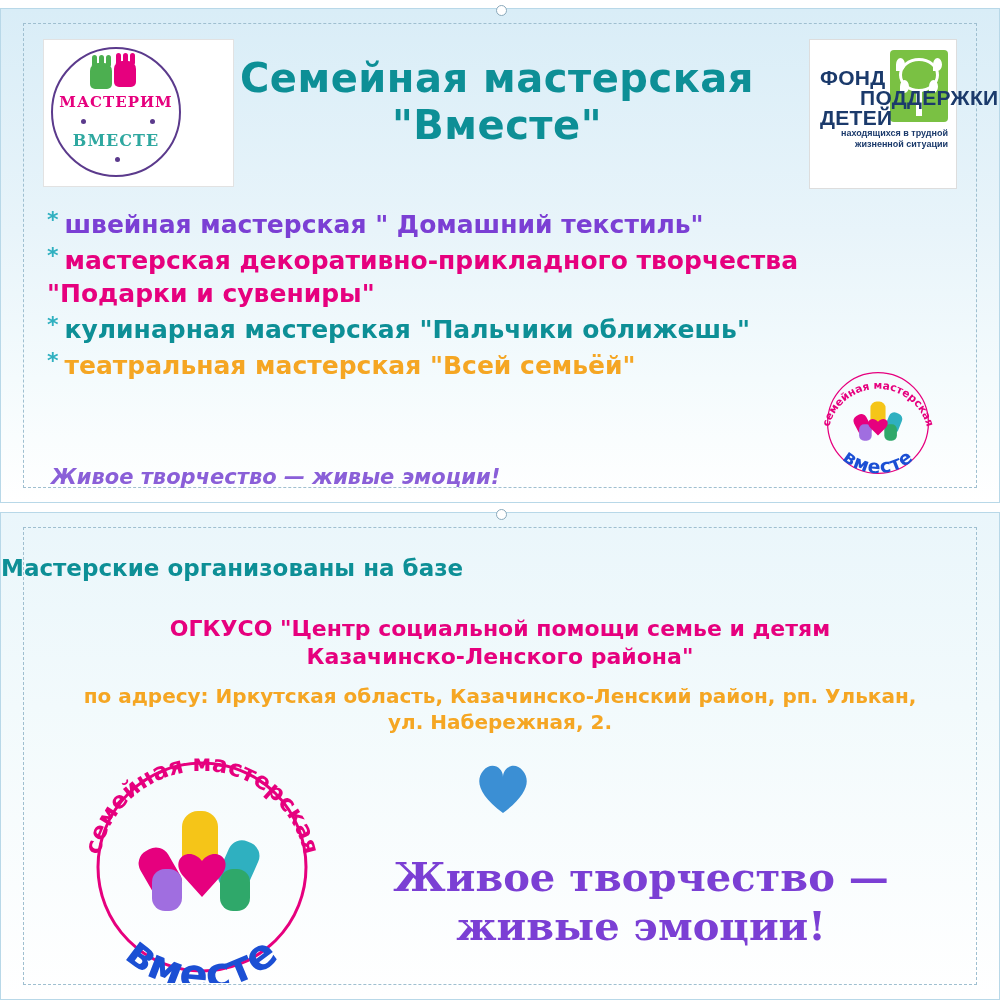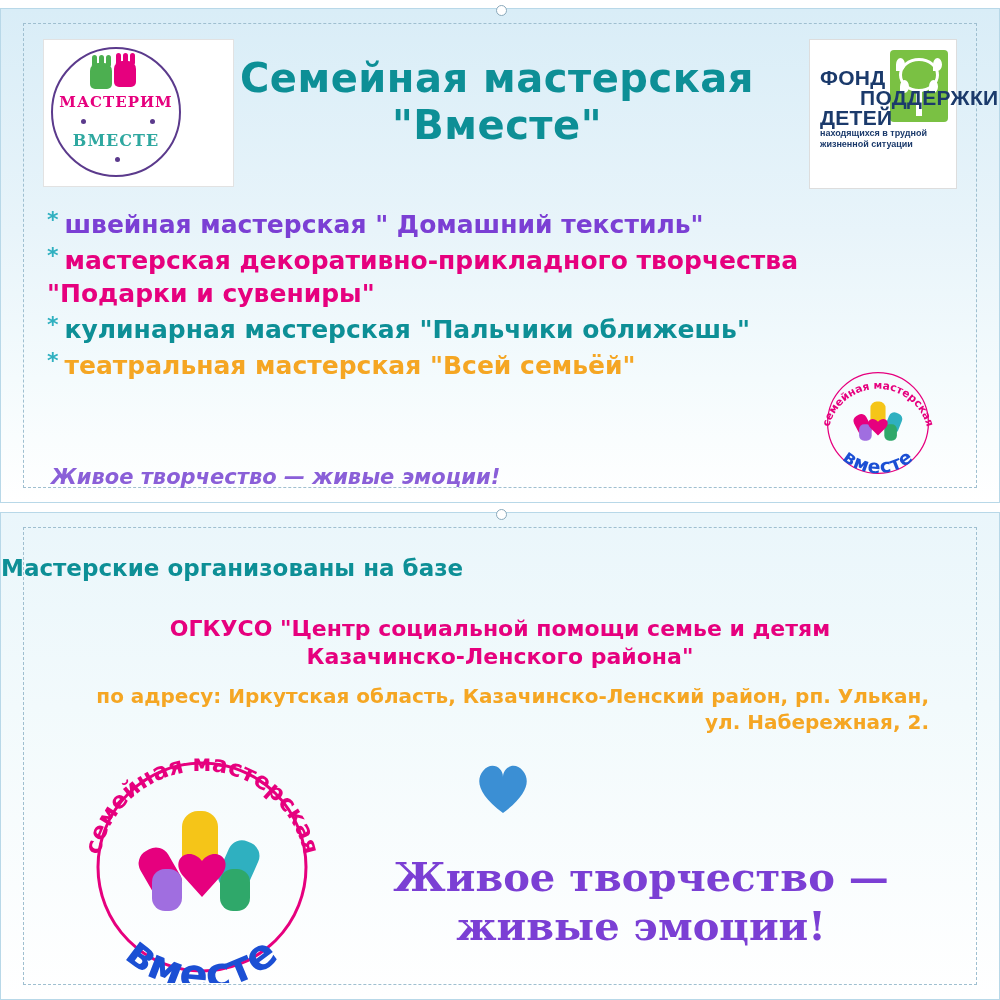--- a/index.html
+++ b/index.html
@@ -174,21 +174,21 @@
   .fund-word.w1 { top: 26px; }
   .fund-word.w2 { top: 46px; margin-left: 40px; }
   .fund-word.w3 { top: 66px; }
   .fund-sub {
     position: absolute;
     left: 10px; right: 8px;
     top: 88px;
     color: #1b3a6b;
     font-size: 9px;
     line-height: 1.25;
-    text-align: left;
+    text-align: right;
     font-weight: bold;
   }
 
   .bullets {
     position: absolute;
     left: 46px; top: 196px;
     width: 900px;
   }
   .bullet-line {
     font-family: "DejaVu Sans", sans-serif;
@@ -249,21 +249,21 @@
     text-align: center;
     color: #e6007e;
     font-family: "DejaVu Sans", sans-serif;
     font-weight: bold;
     font-size: 22px;
     line-height: 1.28;
   }
   .s2-addr {
     position: absolute;
     left: 70px; right: 70px; top: 170px;
-    text-align: right;
+    text-align: center;
     color: #f5a623;
     font-family: "DejaVu Sans", sans-serif;
     font-weight: bold;
     font-size: 20px;
     line-height: 1.3;
   }
   .heart {
     position: absolute;
     left: 472px; top: 246px;
     width: 60px; height: 56px;

